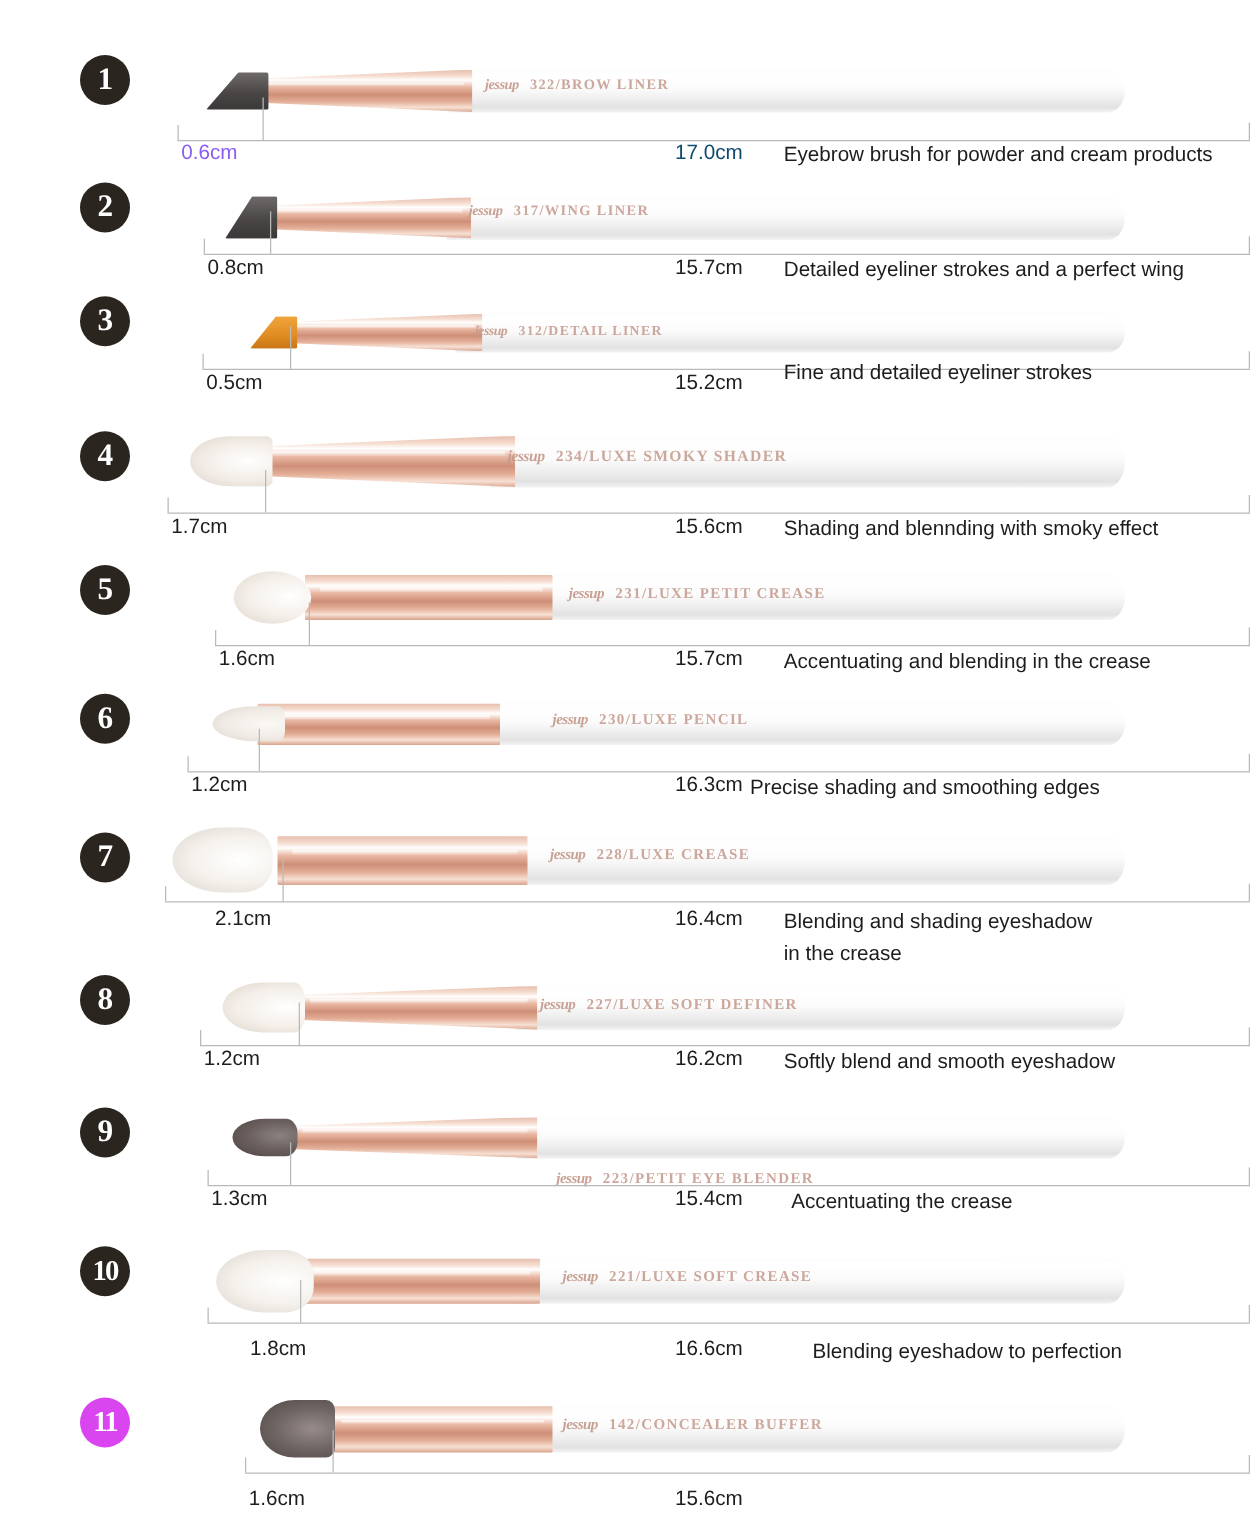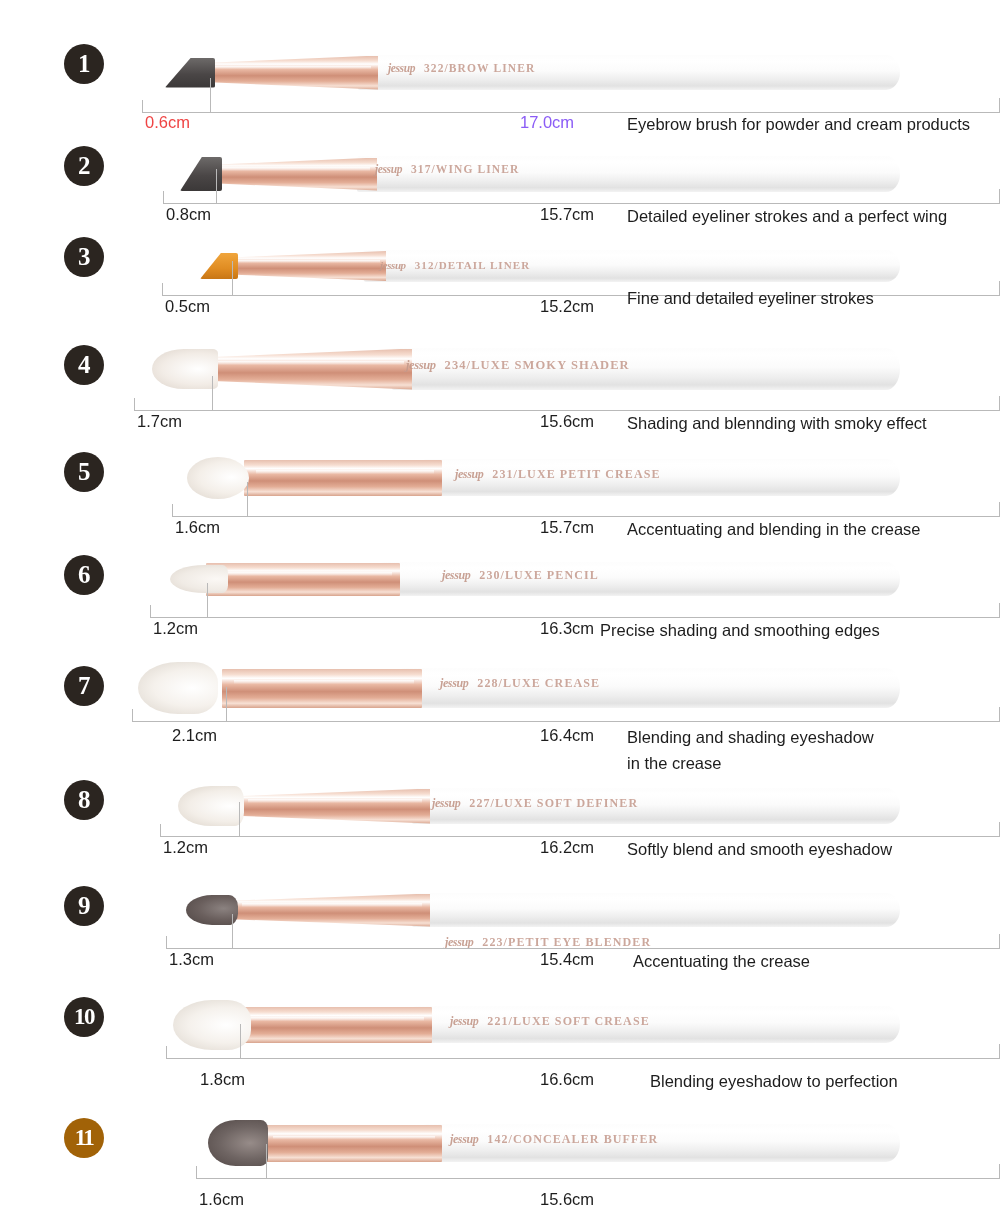--- a/index.html
+++ b/index.html
@@ -145,22 +145,22 @@
 <div id="sheet">
     <div class="badge d1" style="left: 64px; top: 44px; background: rgb(43, 37, 32);">1</div>
     <div class="handle" style="left: 358px; top: 55px; width: 542px; height: 35px;"></div>
     <div class="ferrule taper" style="left: 203px; top: 55.5px; width: 175px; height: 34px;"></div>
     <div class="bristle angled-dark" style="left: 165px; top: 57.5px; width: 50px; height: 30px;"></div>
     <div class="imprint" style="left: 388px; top: 62px; font-size: 11.5px; color: rgb(200, 160, 148);"><span class="brandmark">jessup</span><span class="code">322/BROW LINER</span></div>
     <div class="dimline h" style="left: 142px; top: 112px; width: 858px; background: rgb(185, 185, 185);"></div>
     <div class="dimline v" style="left: 142px; top: 100px; height: 12px; background: rgb(185, 185, 185);"></div>
     <div class="dimline v" style="left: 210px; top: 78px; height: 34px; background: rgb(185, 185, 185);"></div>
     <div class="dimline v" style="left: 999px; top: 98px; height: 14px; background: rgb(185, 185, 185);"></div>
-    <div class="dimlabel" style="left: 145px; top: 113px; color: #ef4444;">0.6cm</div>
-    <div class="dimlabel" style="left: 520px; top: 113px; color: #8b5cf6;">17.0cm</div>
+    <div class="dimlabel" style="left: 145px; top: 113px; color: #8b5cf6;">0.6cm</div>
+    <div class="dimlabel" style="left: 540px; top: 113px; color: #0c4a6e;">17.0cm</div>
     <div class="desc" style="left: 627px; top: 111px; color: rgb(29, 29, 29);">Eyebrow brush for powder and cream products</div>
     <div class="badge d1" style="left: 64px; top: 146px; background: rgb(43, 37, 32);">2</div>
     <div class="handle" style="left: 357px; top: 156px; width: 543px; height: 36px;"></div>
     <div class="ferrule taper" style="left: 212px; top: 157.5px; width: 165px; height: 33px;"></div>
     <div class="bristle angled-dark" style="left: 180px; top: 157px; width: 42px; height: 34px;"></div>
     <div class="imprint" style="left: 375px; top: 163px; font-size: 11.5px; color: rgb(200, 160, 148);"><span class="brandmark">jessup</span><span class="code">317/WING LINER</span></div>
     <div class="dimline h" style="left: 163px; top: 203px; width: 837px; background: rgb(185, 185, 185);"></div>
     <div class="dimline v" style="left: 163px; top: 191px; height: 12px; background: rgb(185, 185, 185);"></div>
     <div class="dimline v" style="left: 216px; top: 169px; height: 34px; background: rgb(185, 185, 185);"></div>
     <div class="dimline v" style="left: 999px; top: 189px; height: 14px; background: rgb(185, 185, 185);"></div>
@@ -257,21 +257,21 @@
     <div class="ferrule straight" style="left: 236px; top: 1006.5px; width: 196px; height: 36px;"></div>
     <div class="bristle fluffy-cream" style="left: 173px; top: 999.5px; width: 78px; height: 50px;"></div>
     <div class="imprint" style="left: 450px; top: 1014px; font-size: 12px; color: rgb(200, 160, 148);"><span class="brandmark">jessup</span><span class="code">221/LUXE SOFT CREASE</span></div>
     <div class="dimline h" style="left: 166px; top: 1058px; width: 834px; background: rgb(185, 185, 185);"></div>
     <div class="dimline v" style="left: 166px; top: 1046px; height: 12px; background: rgb(185, 185, 185);"></div>
     <div class="dimline v" style="left: 240px; top: 1024px; height: 34px; background: rgb(185, 185, 185);"></div>
     <div class="dimline v" style="left: 999px; top: 1044px; height: 14px; background: rgb(185, 185, 185);"></div>
     <div class="dimlabel" style="left: 200px; top: 1070px; color: rgb(29, 29, 29);">1.8cm</div>
     <div class="dimlabel" style="left: 540px; top: 1070px; color: rgb(29, 29, 29);">16.6cm</div>
     <div class="desc" style="left: 650px; top: 1068px; color: rgb(29, 29, 29);">Blending eyeshadow to perfection</div>
-    <div class="badge d2" style="left: 64px; top: 1118px; background: #a16207;">11</div>
+    <div class="badge d2" style="left: 64px; top: 1118px; background: #d946ef;">11</div>
     <div class="handle" style="left: 424px; top: 1124px; width: 476px; height: 38px;"></div>
     <div class="ferrule straight" style="left: 262px; top: 1124.5px; width: 180px; height: 37px;"></div>
     <div class="bristle dark-flat" style="left: 208px; top: 1120px; width: 60px; height: 46px;"></div>
     <div class="imprint" style="left: 450px; top: 1132px; font-size: 12px; color: rgb(200, 160, 148);"><span class="brandmark">jessup</span><span class="code">142/CONCEALER BUFFER</span></div>
     <div class="dimline h" style="left: 196px; top: 1178px; width: 804px; background: rgb(185, 185, 185);"></div>
     <div class="dimline v" style="left: 196px; top: 1166px; height: 12px; background: rgb(185, 185, 185);"></div>
     <div class="dimline v" style="left: 266px; top: 1144px; height: 34px; background: rgb(185, 185, 185);"></div>
     <div class="dimline v" style="left: 999px; top: 1164px; height: 14px; background: rgb(185, 185, 185);"></div>
     <div class="dimlabel" style="left: 199px; top: 1190px; color: rgb(29, 29, 29);">1.6cm</div>
     <div class="dimlabel" style="left: 540px; top: 1190px; color: rgb(29, 29, 29);">15.6cm</div>

